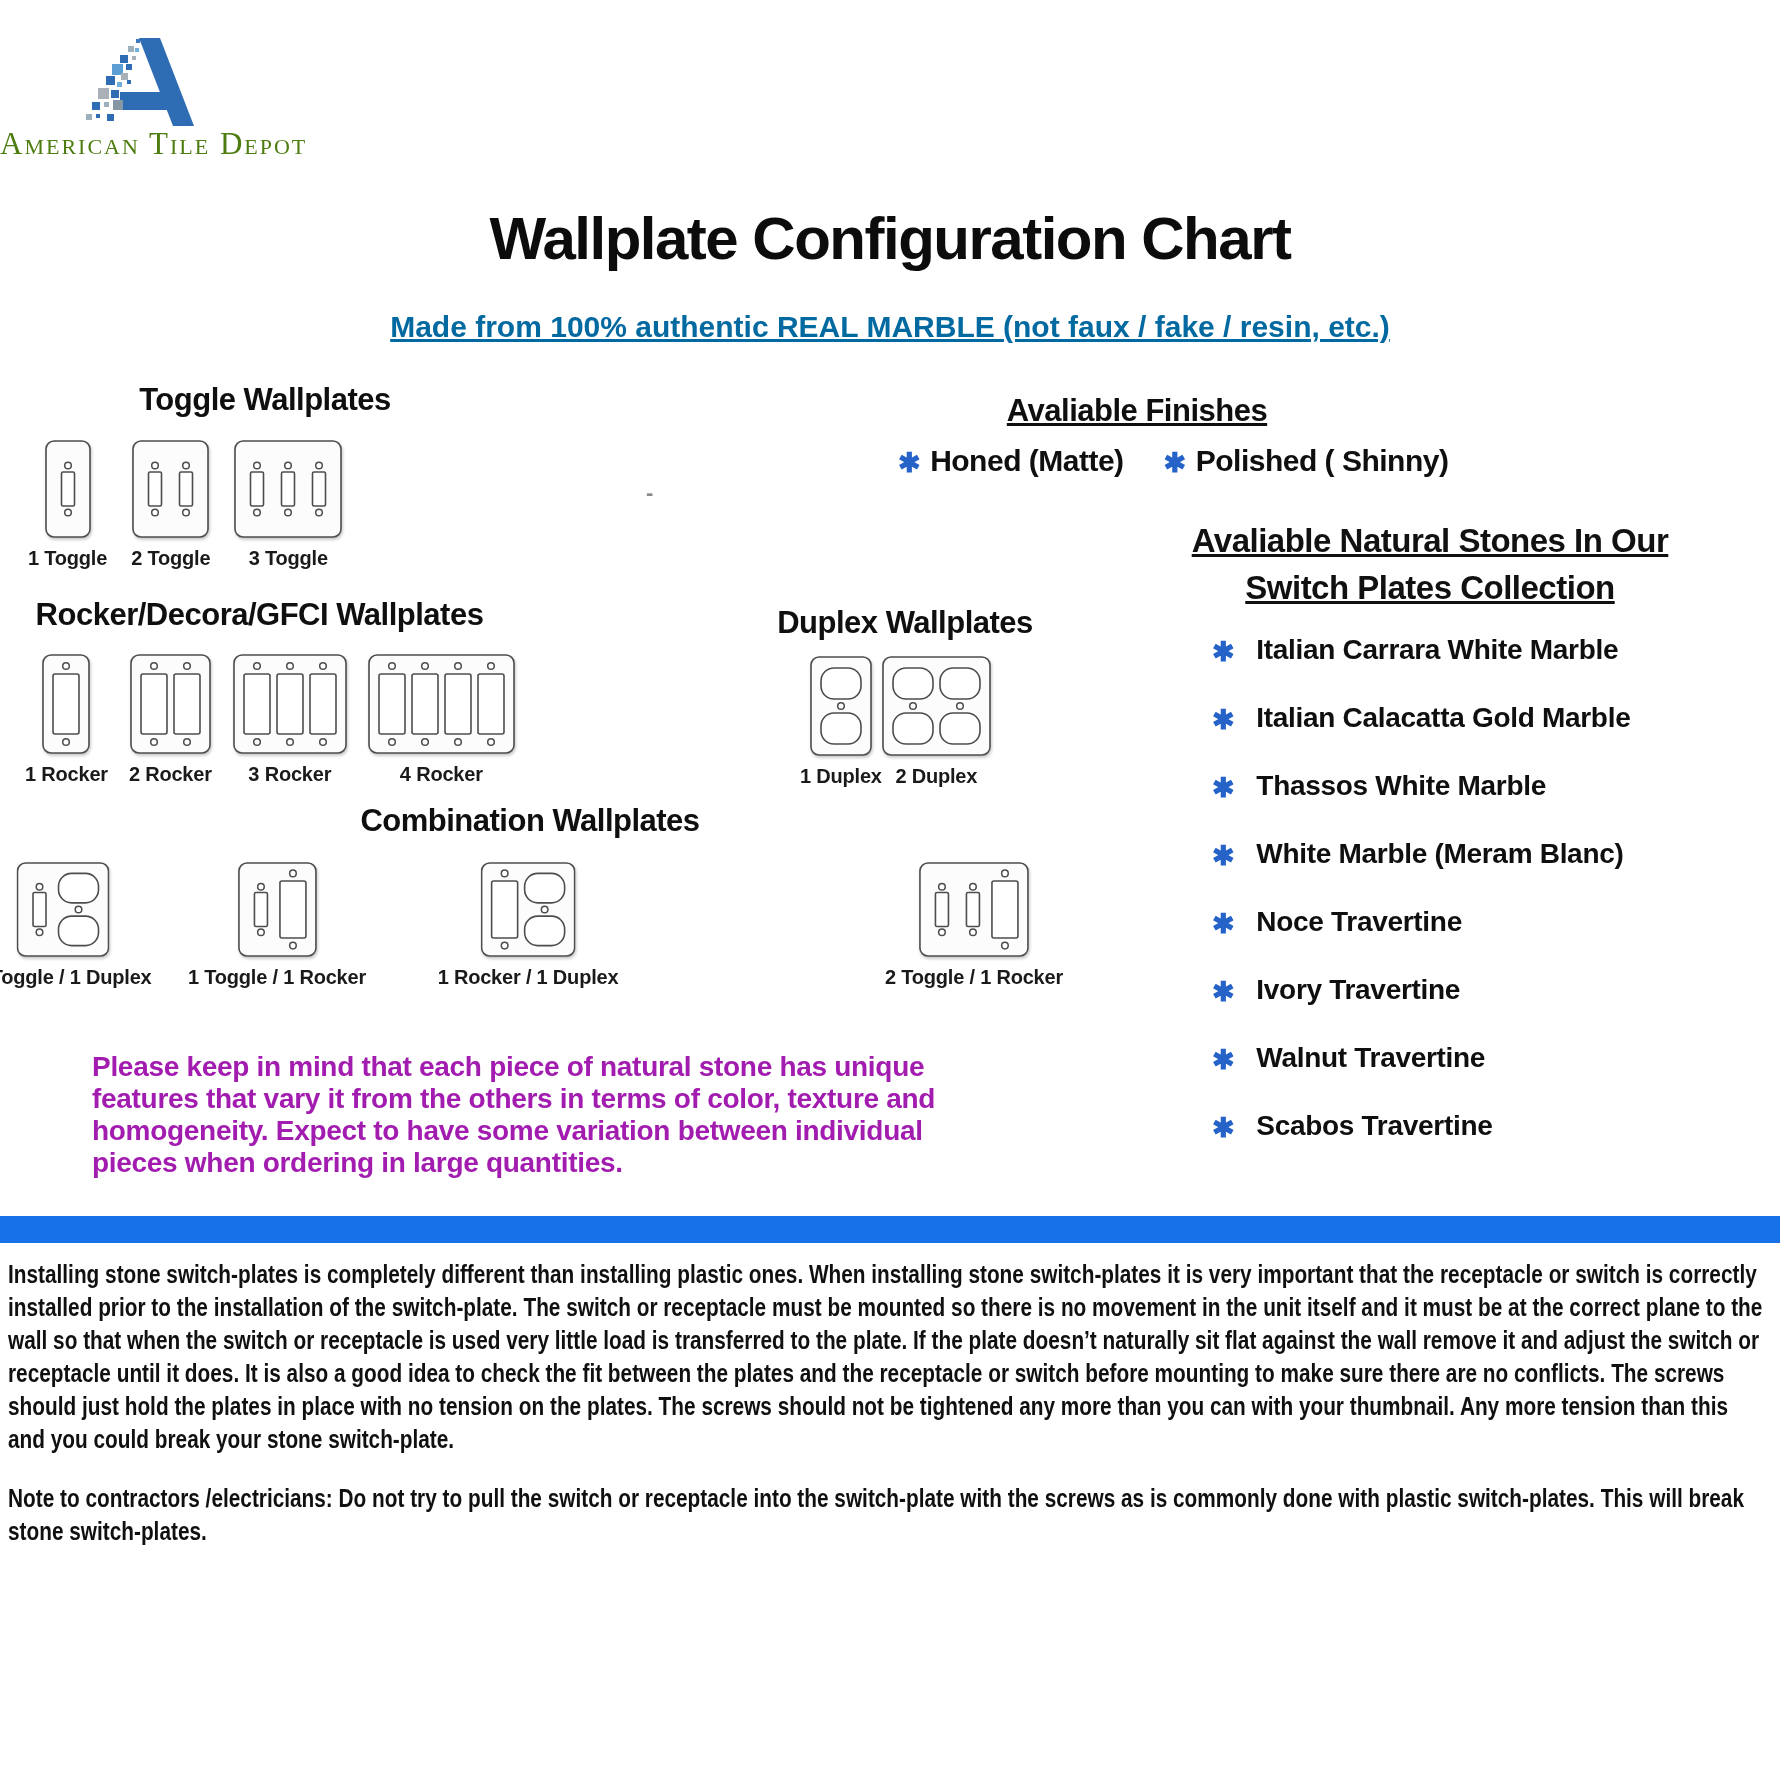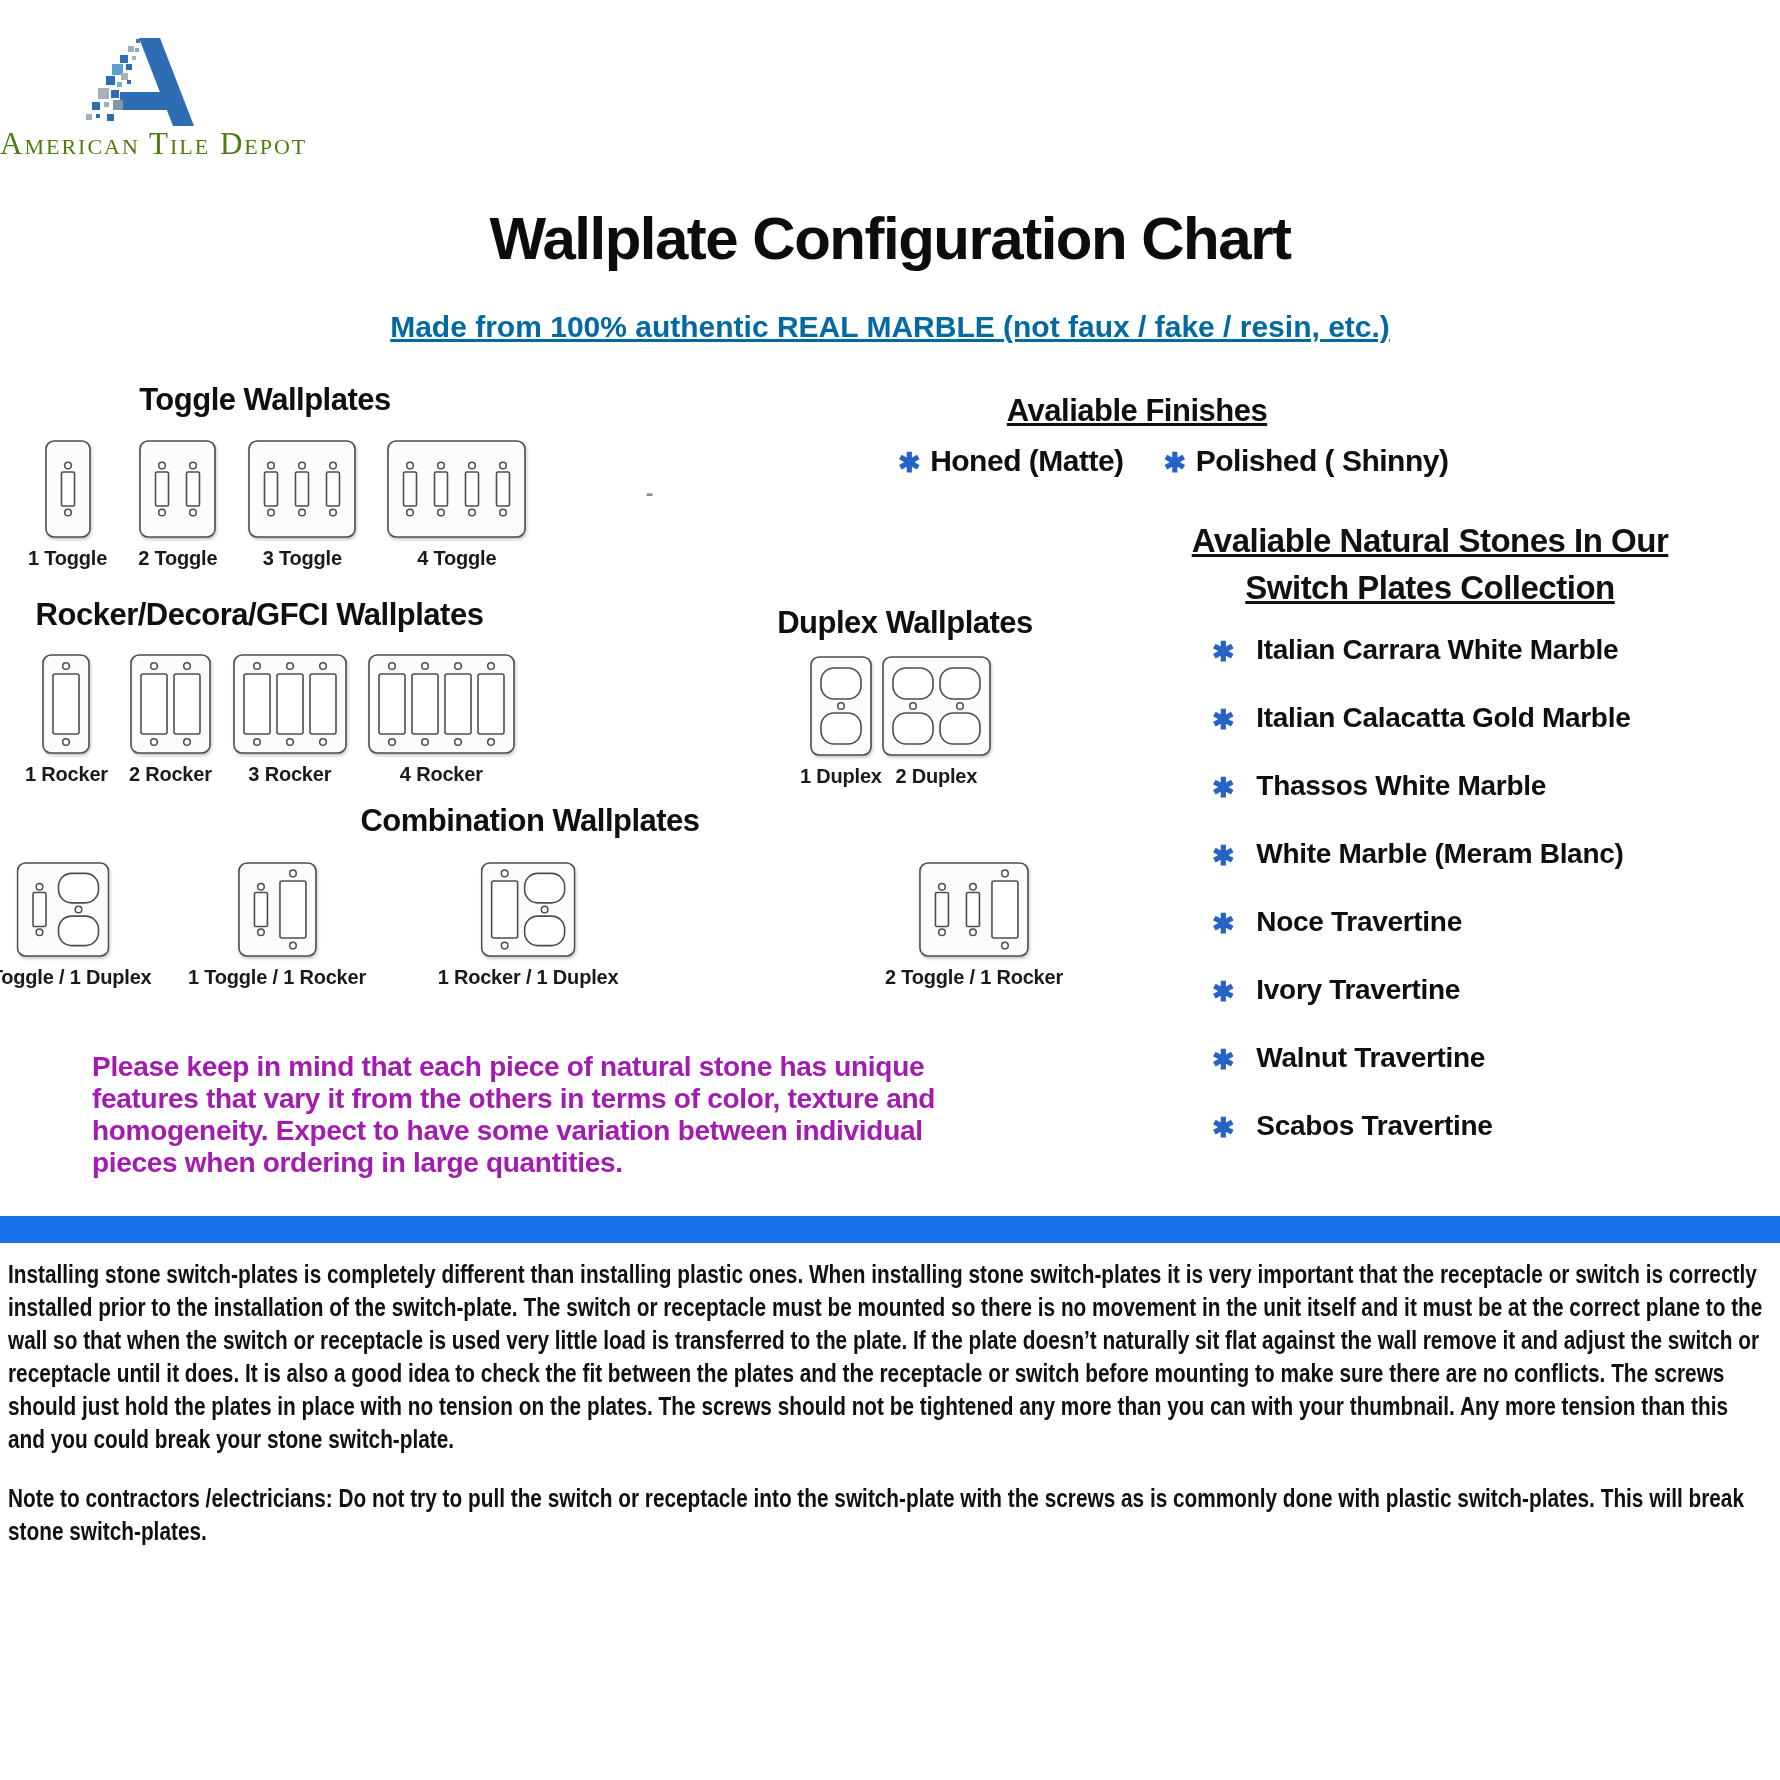--- a/index.html
+++ b/index.html
@@ -29,21 +29,21 @@
   .sec-h{
     font-size:31px;font-weight:bold;color:#0f0f0f;letter-spacing:-0.5px;
     text-align:center;white-space:nowrap;padding-left:7px;
   }
   .h-toggle{left:0;top:382px;width:516px;}
   .h-rocker{left:0;top:597px;width:505px;}
   .h-duplex{left:658px;top:605px;width:480px;}
   .h-combo{left:183px;top:803px;width:680px;}
   
   .plate-row{display:flex;align-items:flex-start;}
-  .row-toggle{left:28px;top:440px;gap:31px;}
+  .row-toggle{left:28px;top:440px;gap:24px;}
   .row-rocker{left:25px;top:654px;gap:21px;}
   .row-duplex{left:800px;top:656px;}
   .row-combo{left:0;top:862px;width:1100px;height:130px;}
   .plate-item{display:flex;flex-direction:column;align-items:center;}
   .plate-item svg{filter:drop-shadow(1.5px 2px 1.5px rgba(0,0,0,0.22));}
   .plate-label{
     margin-top:9px;font-size:20px;font-weight:bold;color:#1a1a1a;
     letter-spacing:-0.2px;white-space:nowrap;
   }
   .combo-item{position:absolute;transform:translateX(-50%);}
@@ -142,38 +142,20 @@
         <circle cx="23" cy="72.52" r="3.3" fill="#ffffff" stroke="#4d4d4d" stroke-width="1.5"></circle>
         <circle cx="54" cy="25.48" r="3.3" fill="#ffffff" stroke="#4d4d4d" stroke-width="1.5"></circle>
         <rect x="47.5" y="32" width="13" height="34" rx="1.5" fill="#ffffff" stroke="#4d4d4d" stroke-width="1.6"></rect>
         <circle cx="54" cy="72.52" r="3.3" fill="#ffffff" stroke="#4d4d4d" stroke-width="1.5"></circle>
         <circle cx="85" cy="25.48" r="3.3" fill="#ffffff" stroke="#4d4d4d" stroke-width="1.5"></circle>
         <rect x="78.5" y="32" width="13" height="34" rx="1.5" fill="#ffffff" stroke="#4d4d4d" stroke-width="1.6"></rect>
         <circle cx="85" cy="72.52" r="3.3" fill="#ffffff" stroke="#4d4d4d" stroke-width="1.5"></circle>
       </svg>
       <div class="plate-label">3 Toggle</div>
     </div>
-    <div class="plate-item">
-      <svg width="139" height="98" viewBox="0 0 139 98" xmlns="http://www.w3.org/2000/svg">
-        <rect x="1" y="1" width="137" height="96" rx="8" fill="#fcfcfc" stroke="#4d4d4d" stroke-width="1.6"></rect>
-        <circle cx="23" cy="25.48" r="3.3" fill="#ffffff" stroke="#4d4d4d" stroke-width="1.5"></circle>
-        <rect x="16.5" y="32" width="13" height="34" rx="1.5" fill="#ffffff" stroke="#4d4d4d" stroke-width="1.6"></rect>
-        <circle cx="23" cy="72.52" r="3.3" fill="#ffffff" stroke="#4d4d4d" stroke-width="1.5"></circle>
-        <circle cx="54" cy="25.48" r="3.3" fill="#ffffff" stroke="#4d4d4d" stroke-width="1.5"></circle>
-        <rect x="47.5" y="32" width="13" height="34" rx="1.5" fill="#ffffff" stroke="#4d4d4d" stroke-width="1.6"></rect>
-        <circle cx="54" cy="72.52" r="3.3" fill="#ffffff" stroke="#4d4d4d" stroke-width="1.5"></circle>
-        <circle cx="85" cy="25.48" r="3.3" fill="#ffffff" stroke="#4d4d4d" stroke-width="1.5"></circle>
-        <rect x="78.5" y="32" width="13" height="34" rx="1.5" fill="#ffffff" stroke="#4d4d4d" stroke-width="1.6"></rect>
-        <circle cx="85" cy="72.52" r="3.3" fill="#ffffff" stroke="#4d4d4d" stroke-width="1.5"></circle>
-        <circle cx="116" cy="25.48" r="3.3" fill="#ffffff" stroke="#4d4d4d" stroke-width="1.5"></circle>
-        <rect x="109.5" y="32" width="13" height="34" rx="1.5" fill="#ffffff" stroke="#4d4d4d" stroke-width="1.6"></rect>
-        <circle cx="116" cy="72.52" r="3.3" fill="#ffffff" stroke="#4d4d4d" stroke-width="1.5"></circle>
-      </svg>
-      <div class="plate-label">4 Toggle</div>
-    </div>
   </div>
 <div class="abs plate-row row-rocker" id="row-rocker">
     <div class="plate-item">
       <svg width="48" height="100" viewBox="0 0 48 100" xmlns="http://www.w3.org/2000/svg">
         <rect x="1" y="1" width="46" height="98" rx="8" fill="#fcfcfc" stroke="#4d4d4d" stroke-width="1.6"></rect>
         <circle cx="24" cy="12" r="3.3" fill="#ffffff" stroke="#4d4d4d" stroke-width="1.5"></circle>
         <rect x="11" y="20" width="26" height="60" rx="2" fill="#ffffff" stroke="#4d4d4d" stroke-width="1.6"></rect>
         <circle cx="24" cy="88" r="3.3" fill="#ffffff" stroke="#4d4d4d" stroke-width="1.5"></circle>
       </svg>
       <div class="plate-label">1 Rocker</div>

